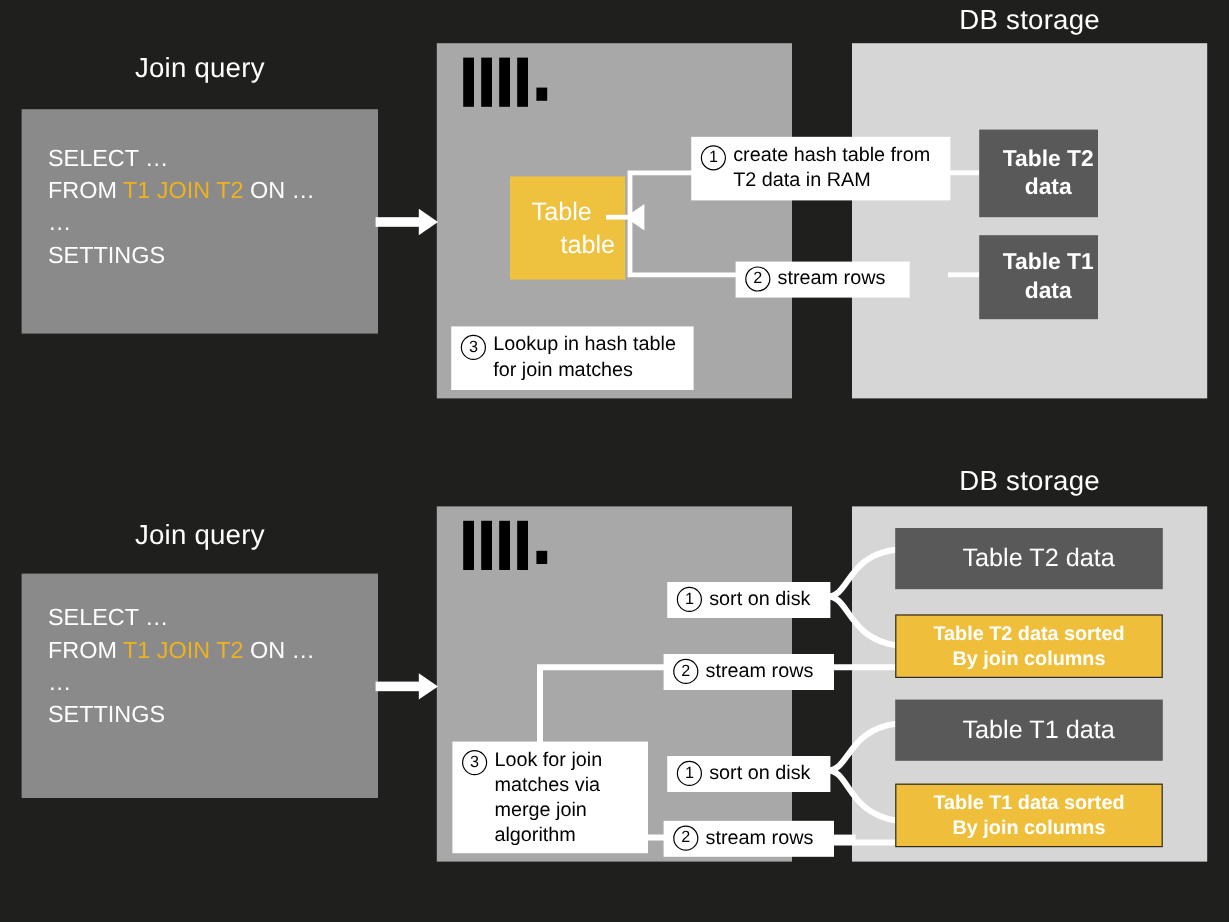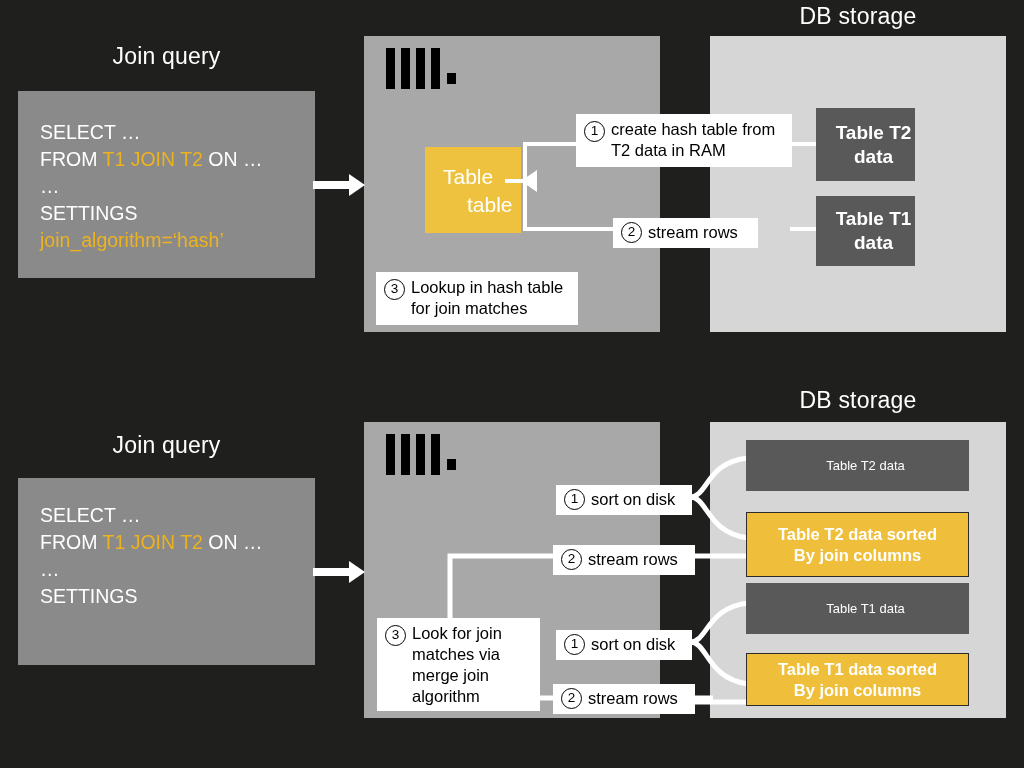--- a/index.html
+++ b/index.html
@@ -40,21 +40,21 @@
 
   
   .db-box{background:#d6d6d6;}
 
   
   .tbl-dark{
     background:#595959;color:#ffffff;
     display:flex;align-items:center;justify-content:center;
     text-align:center;font-weight:bold;font-size:19px;line-height:24px;padding-left:16px;
   }
-  .tbl-dark.wide{font-weight:400;font-size:13px;}
+  .tbl-dark.wide{font-weight:400;font-size:21px;}
   .tbl-yellow{
     background:#efbf3c;border:1.5px solid #2b2b2b;color:#ffffff;
     display:flex;align-items:center;justify-content:center;
     text-align:center;font-weight:bold;font-size:16.5px;line-height:21px;
   }
 
   
   .hash-table{
     background:#eec23e;color:#ffffff;font-size:21px;line-height:28px;
     padding:16px 0 0 18px;box-sizing:border-box;
@@ -115,21 +115,20 @@
   </div>
 
   <div class="abs db-box" style="left:710px;top:36px;width:296px;height:296px;"></div>
 
   <div class="abs query-box" style="left:18px;top:91px;width:297px;height:187px;">
     <div class="query-text">
       <span class="ln">SELECT …</span>
       <span class="ln"><span>FROM </span><span class="kw-yellow">T1 JOIN T2</span><span> ON …</span></span>
       <span class="ln dots">…</span>
       <span class="ln">SETTINGS</span>
-      <span class="ln kw-yellow">join_algorithm=‘hash’</span>
     </div>
   </div>
 
   <div class="abs" style="left:313px;top:174px;width:52px;height:22px;">
     <div class="arrow-shaft" style="left:0px;top:7px;width:38px;"></div>
     <div class="arrow-head" style="left:36px;top:0px;"></div>
   </div>
 
   <div class="abs hash-table" style="left:425px;top:147px;width:96px;height:86px;">
     <span style="display:block;">Table</span>
@@ -252,21 +251,21 @@
 
   <div class="abs callout" style="left:377px;top:618px;width:163px;height:93px;">
     <div class="num">3</div>
     <div class="ctext">Look for join matches via merge join algorithm</div>
   </div>
 
   <div class="abs tbl-dark wide" style="left:746px;top:440px;width:223px;height:51px;">
     <span>Table T2 data</span>
   </div>
 
-  <div class="abs tbl-yellow" style="left:746px;top:512px;width:223px;height:65px;flex-direction:column;">
+  <div class="abs tbl-yellow" style="left:746px;top:512px;width:223px;height:53px;flex-direction:column;">
     <span>Table T2 data sorted</span>
     <span>By join columns</span>
   </div>
 
   <div class="abs tbl-dark wide" style="left:746px;top:583px;width:223px;height:51px;">
     <span>Table T1 data</span>
   </div>
 
   <div class="abs tbl-yellow" style="left:746px;top:653px;width:223px;height:53px;flex-direction:column;">
     <span>Table T1 data sorted</span>

